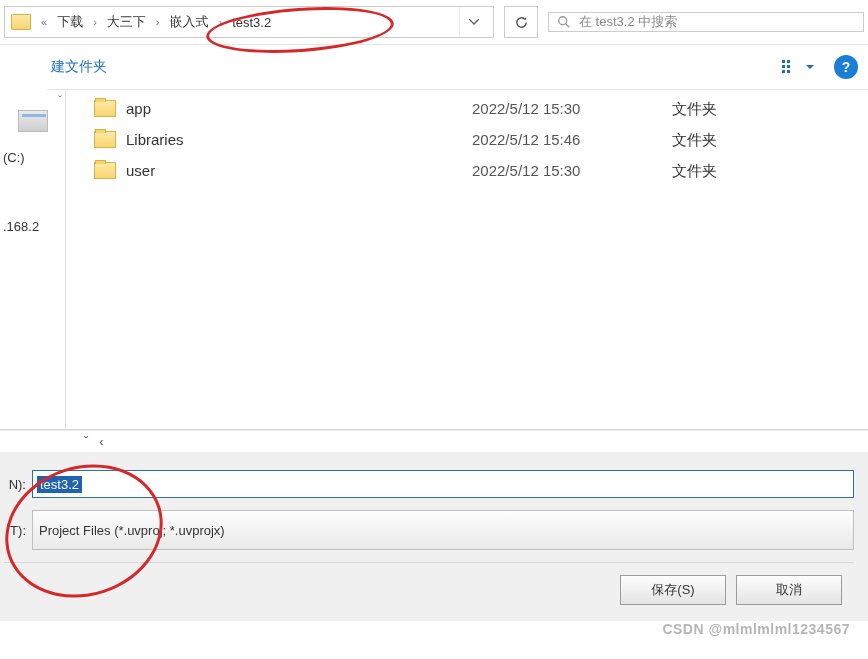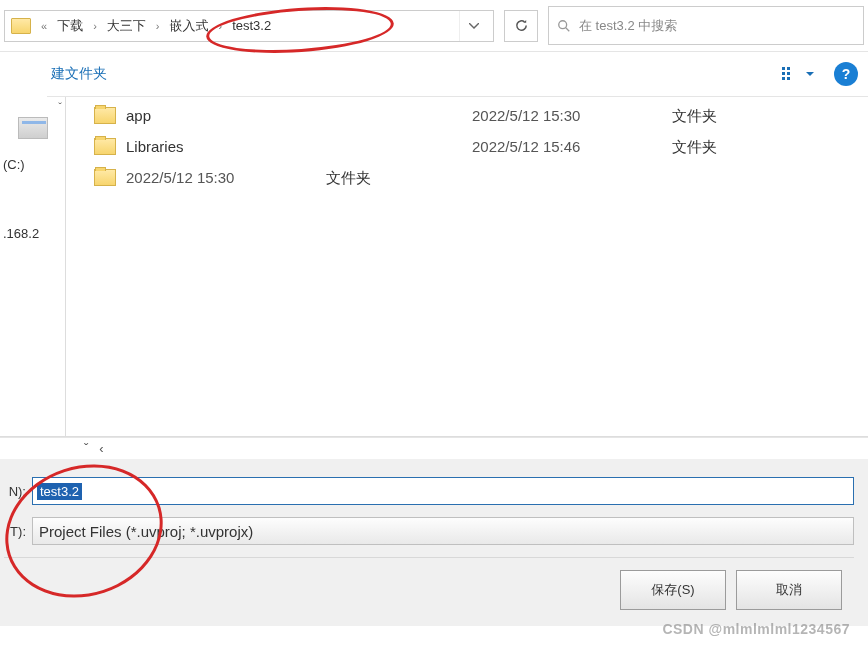--- a/index.html
+++ b/index.html
@@ -49,21 +49,21 @@
     .refresh-btn {
       width: 34px; height: 32px;
       border: 1px solid #ccc;
       display: flex; align-items: center; justify-content: center;
       color: #555;
       background: #fff;
     }
     .search-box {
       flex: 1;
       min-width: 280px;
-      height: 39px;
+      height: 20px;
       border: 1px solid #ccc;
       display: flex;
       align-items: center;
       padding: 0 8px;
       gap: 8px;
       color: #888;
       background: #fff;
     }
     .sub-toolbar {
       display: flex;
@@ -177,39 +177,39 @@
       background: #fff;
       padding: 0 4px;
       font-size: 13px;
       display:flex; align-items:center;
     }
     .fn-input .sel {
       background: #1e62b0; color: #fff; padding: 1px 3px;
     }
     .ft-select {
       flex: 1;
-      height: 28px;
+      height: 40px;
       border: 1px solid #bfbfbf;
       background: linear-gradient(#fdfdfd,#e9e9e9);
       padding: 0 6px;
-      font-size: 15px;
+      font-size: 13px;
       display: flex; align-items: center;
       color:#333;
     }
     .action-row {
       display: flex;
       justify-content: flex-end;
       gap: 0;
       padding: 12px 12px 6px 0;
       border-top: 1px solid #d8d8d8;
       margin-top: 6px;
     }
     .btn {
       min-width: 106px;
-      height: 40px;
+      height: 30px;
       border: 1px solid #9b9b9b;
       background: linear-gradient(#fdfdfd,#e4e4e4);
       font-size: 13px;
       display: flex; align-items: center; justify-content: center;
       margin-left: 10px;
       padding: 0 14px;
     }
     .watermark {
       position: absolute;
       right: 18px; bottom: 22px;
@@ -299,20 +299,21 @@
         <div class="rtype">文件夹</div>
       </div>
       <div class="row">
         <div class="folder-ico"></div>
         <div class="rname">Libraries</div>
         <div class="rdate">2022/5/12 15:46</div>
         <div class="rtype">文件夹</div>
       </div>
       <div class="row">
         <div class="folder-ico"></div>
+        <div class="rname">user</div>
         <div class="rdate">2022/5/12 15:30</div>
         <div class="rtype">文件夹</div>
       </div>
     </div>
   </div>
 </div>
 <div class="hscroll-hint">ˇ&nbsp;&nbsp;&nbsp;‹</div>
 
 <div class="bottom-panel">
   <div class="form-row">

